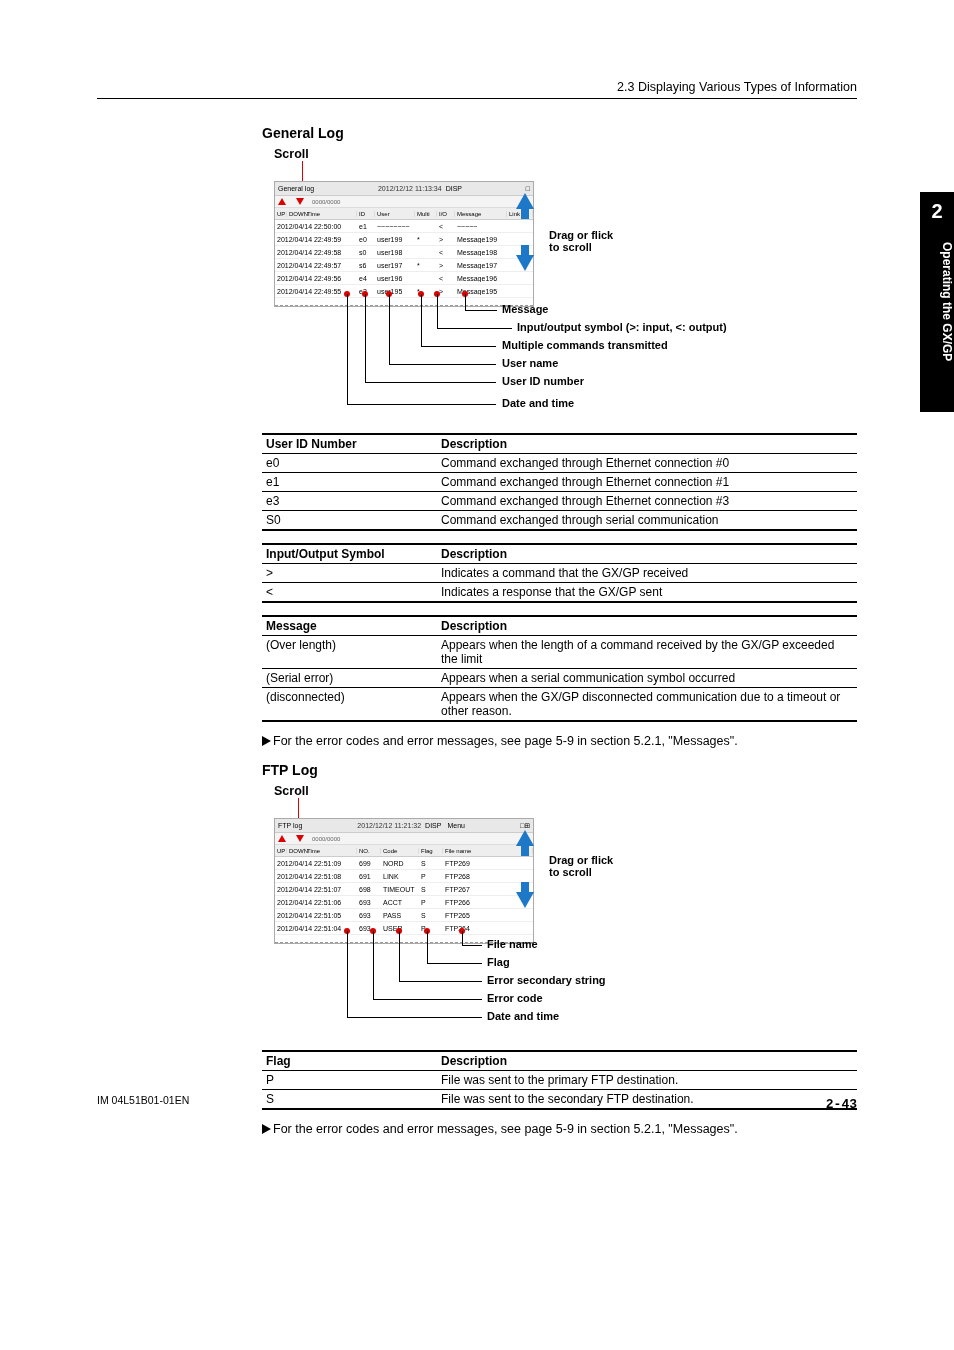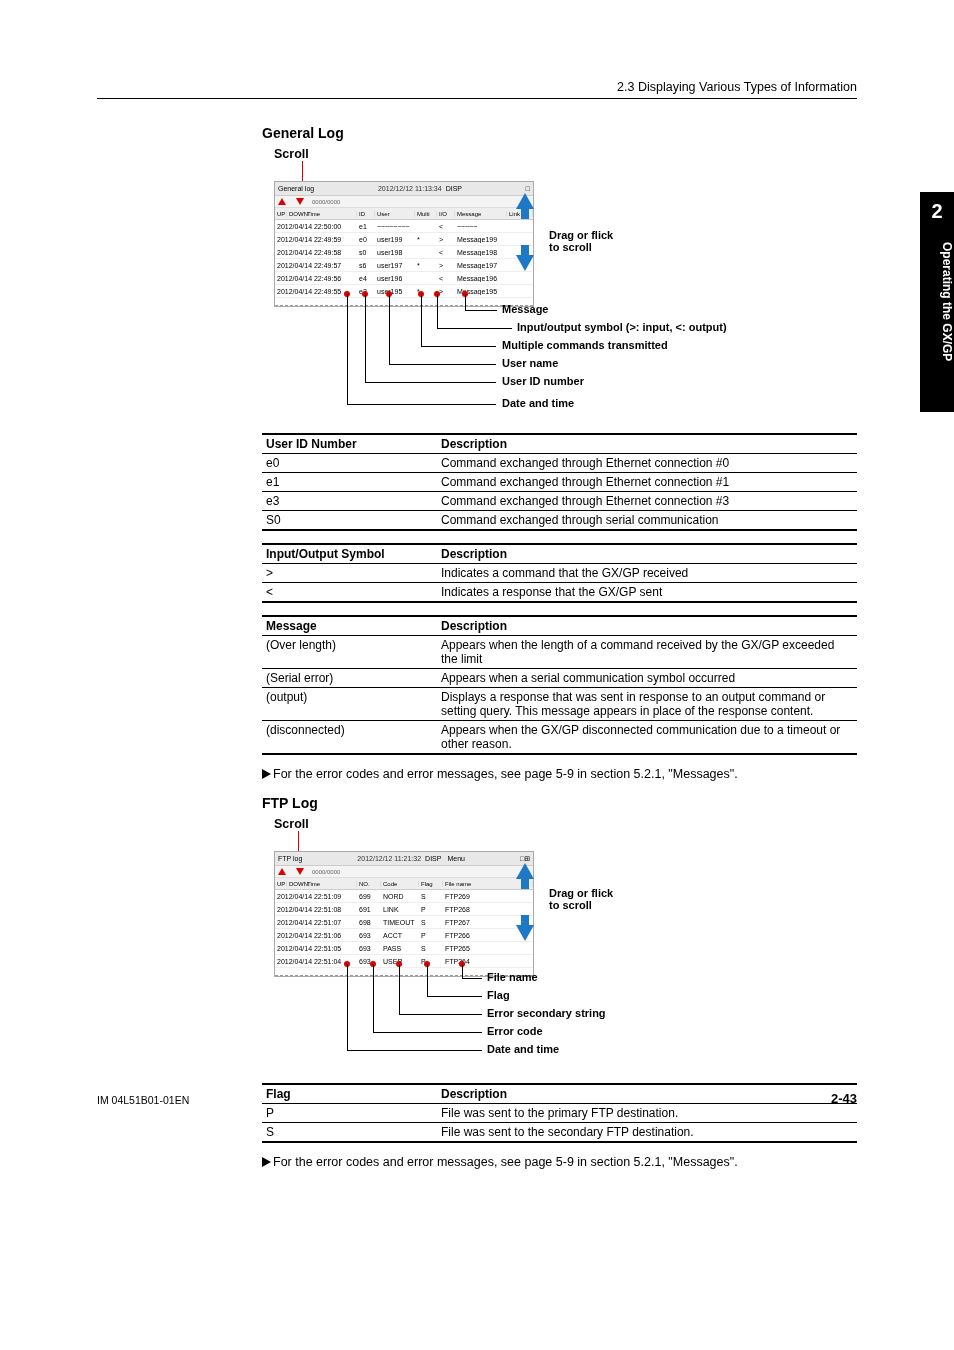--- a/index.html
+++ b/index.html
@@ -38,21 +38,21 @@
   table.info { width: 595px; border-collapse: collapse; font-size: 12px; margin-bottom: 12px; }
   table.info th { text-align: left; font-weight: bold; border-top: 2px solid #000; border-bottom: 1.5px solid #000; padding: 2px 4px; }
   table.info td { border-bottom: 1px solid #000; padding: 2px 4px; vertical-align: top; }
   table.info td.k { width: 175px; }
   table.info tr:last-child td { border-bottom: 2px solid #000; }
 
   .note { font-size: 12.5px; margin-bottom: 14px; }
   .tri { display: inline-block; width: 0; height: 0; border-top: 5px solid transparent; border-bottom: 5px solid transparent; border-left: 9px solid #000; vertical-align: -1px; margin-right: 2px; }
 
   .footer-left { position: absolute; left: 97px; bottom: 40px; font-size: 10.5px; color: #000; }
-  .footer-right { position: absolute; right: 97px; bottom: 40px; font-size: 13px; font-weight: bold; }
+  .footer-right { position: absolute; right: 97px; bottom: 34px; font-size: 13px; font-weight: bold; font-family: Liberation Mono, monospace; }
 
   
   .gc1{width:82px}.gc2{width:18px}.gc3{width:40px}.gc4{width:22px}.gc5{width:18px}.gc6{flex:1}
   .fc1{width:82px}.fc2{width:24px}.fc3{width:38px}.fc4{width:24px}.fc5{flex:1}
   .tiny { font-size: 6px; color: #666; }
   .linkdot { width:6px;height:6px;border-radius:50%;background:#1e90ff;display:inline-block;margin-left:3px; }
 </style>
 </head>
 <body>
 <div class="page">
@@ -251,24 +251,20 @@
         <tbody id="tb-msg">
           <tr>
             <td class="k">(Over length)</td>
             <td>Appears when the length of a command received by the GX/GP exceeded the limit</td>
           </tr>
           <tr>
             <td class="k">(Serial error)</td>
             <td>Appears when a serial communication symbol occurred</td>
           </tr>
           <tr>
-            <td class="k">(output)</td>
-            <td>Displays a response that was sent in response to an output command or setting query. This message appears in place of the response content.</td>
-          </tr>
-          <tr>
             <td class="k">(disconnected)</td>
             <td>Appears when the GX/GP disconnected communication due to a timeout or other reason.</td>
           </tr>
         </tbody>
   </table>
 
   <div class="note"><span class="tri"></span><span>For the error codes and error messages, see page 5-9 in section 5.2.1, "Messages".</span></div>
 
   <h3 class="sec">FTP Log</h3>
   <h4 class="sub">Scroll</h4>

